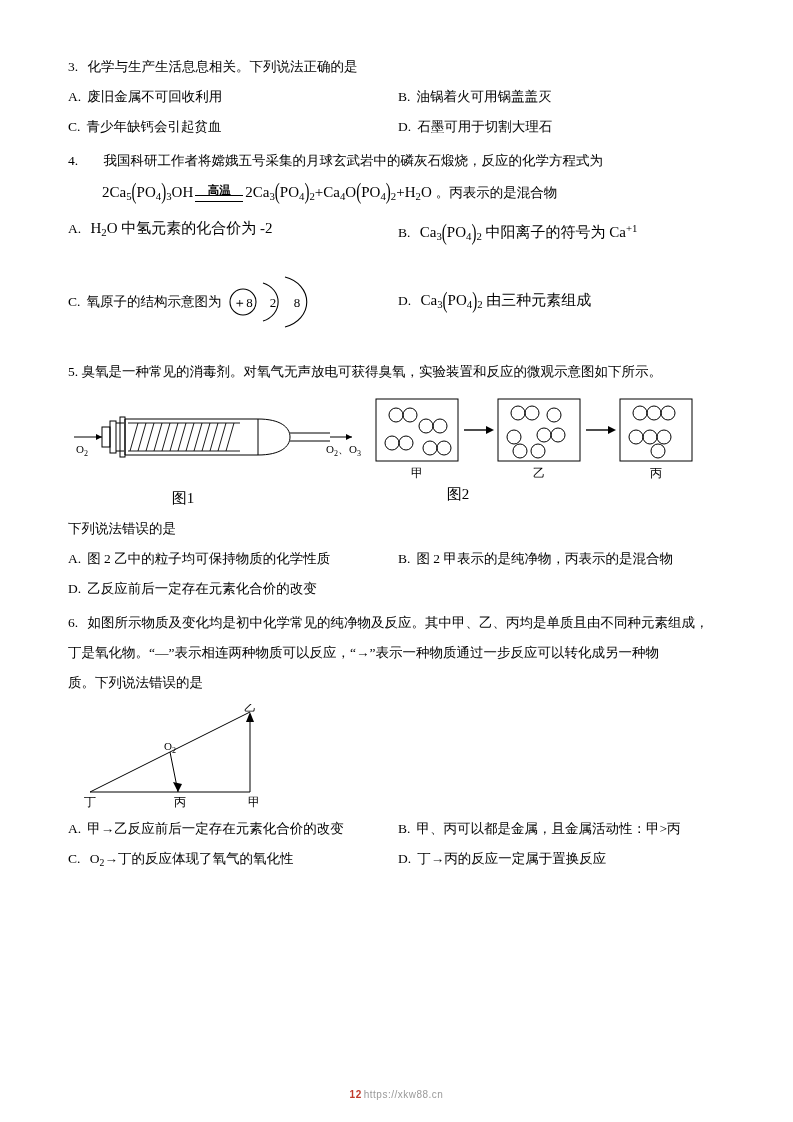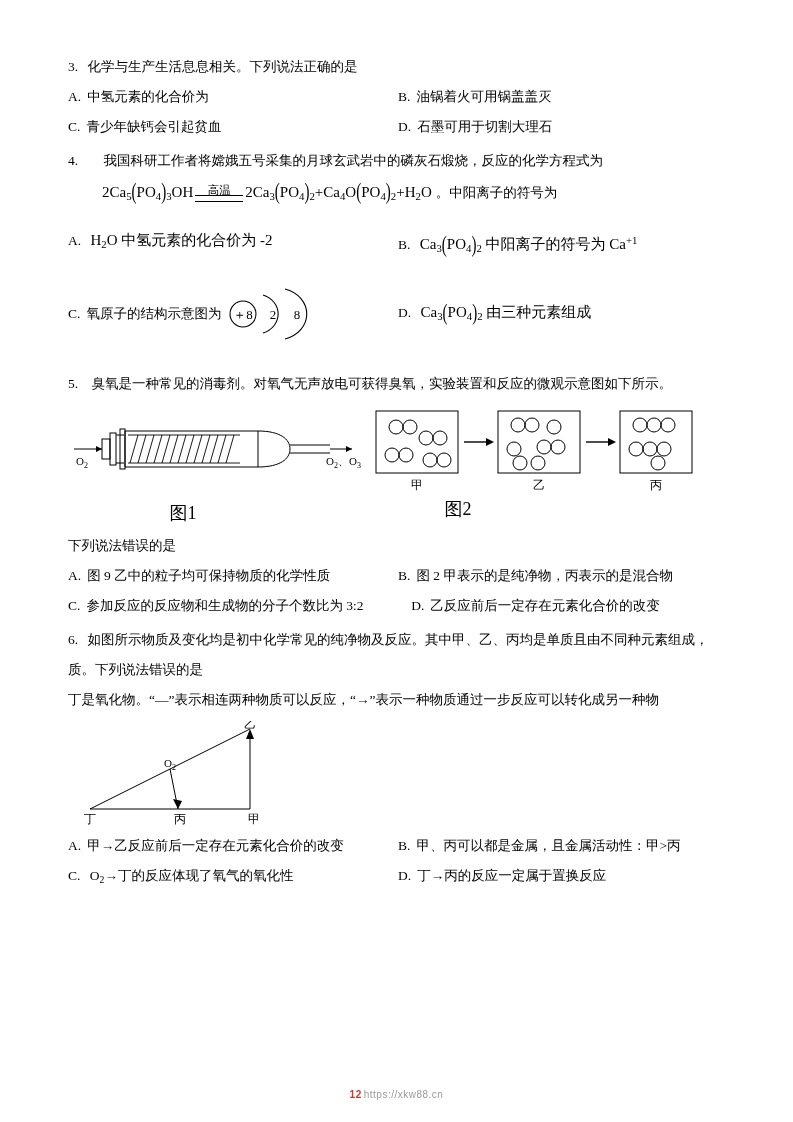--- a/index.html
+++ b/index.html
@@ -56,20 +56,21 @@
     display: flex;
     align-items: flex-end;
     font-size: 15px;
   }
   .arrowbox {
     display: inline-block;
     text-align: center;
     position: relative;
     margin: 0 2px;
     vertical-align: baseline;
+    font-weight: bold;
   }
   .arrowbox .cond {
     font-size: 11.5px;
     display: block;
     line-height: 12px;
     margin-bottom: -1px;
   }
   .arrowbox .dbl {
     display: block;
     width: 48px;
@@ -77,21 +78,21 @@
     border-top: 1px solid #000;
     border-bottom: 1px solid #000;
   }
   .paren-big {
     display: inline-block;
     transform: scaleY(1.5);
     transform-origin: center;
   }
   .fig-caption {
     text-align: center;
-    font-size: 18px;
+    font-size: 15px;
     margin-top: 2px;
   }
   .watermark {
     position: absolute;
     left: 0;
     right: 0;
     bottom: 22px;
     text-align: center;
     font-size: 10px;
     color: #9a9a9a;
@@ -115,21 +116,21 @@
 <div class="page">
   <div class="content">
 
     <div class="q">
       <div class="qline">
         <span>3.</span>
         <span style="margin-left:6px;">化学与生产生活息息相关。下列说法正确的是</span>
       </div>
       <div class="opts">
         <div class="opt-a">
-          <span class="opt-lbl">A.</span><span>中氢元素的化合价为</span>
+          <span class="opt-lbl">A.</span><span>废旧金属不可回收利用</span>
         </div>
         <div class="opt-b">
           <span class="opt-lbl">B.</span><span>油锅着火可用锅盖盖灭</span>
         </div>
       </div>
       <div class="opts">
         <div class="opt-a">
           <span class="opt-lbl">C.</span><span>青少年缺钙会引起贫血</span>
         </div>
         <div class="opt-b">
@@ -148,24 +149,24 @@
         <span class="formula">
           2Ca<sub>5</sub><span class="paren-big">(</span>PO<sub>4</sub><span class="paren-big">)</span><sub>3</sub>OH
         </span>
         <span class="arrowbox">
           <span class="cond">高温</span>
           <span class="dbl"></span>
         </span>
         <span class="formula">
           2Ca<sub>3</sub><span class="paren-big">(</span>PO<sub>4</sub><span class="paren-big">)</span><sub>2</sub>+Ca<sub>4</sub>O<span class="paren-big">(</span>PO<sub>4</sub><span class="paren-big">)</span><sub>2</sub>+H<sub>2</sub>O
         </span>
-        <span style="font-size:13.5px; margin-left:4px;">。中阳离子的符号为</span>
-      </div>
-
-      <div class="opts" style="margin-top:23px;">
+        <span style="font-size:13.5px; margin-left:4px;">。丙表示的是混合物</span>
+      </div>
+
+      <div class="opts" style="margin-top:11px;">
         <div class="opt-a">
           <span class="opt-lbl">A.</span>
           <span class="formula">H<sub>2</sub>O 中氢元素的化合价为 -2</span>
         </div>
         <div class="opt-b">
           <span class="opt-lbl">B.</span>
           <span class="formula">Ca<sub>3</sub><span class="paren-big">(</span>PO<sub>4</sub><span class="paren-big">)</span><sub>2</sub> 中阳离子的符号为 Ca<sup>+1</sup></span>
         </div>
       </div>
 
@@ -187,21 +188,21 @@
         <div class="opt-b">
           <span class="opt-lbl">D.</span>
           <span class="formula">Ca<sub>3</sub><span class="paren-big">(</span>PO<sub>4</sub><span class="paren-big">)</span><sub>2</sub> 由三种元素组成</span>
         </div>
       </div>
     </div>
 
     <div class="q" style="margin-top:26px;">
       <div class="qline">
         <span>5.</span>
-        <span style="margin-left:10px;">臭氧是一种常见的消毒剂。对氧气无声放电可获得臭氧，实验装置和反应的微观示意图如下所示。</span>
+        <span style="margin-left:0;">臭氧是一种常见的消毒剂。对氧气无声放电可获得臭氧，实验装置和反应的微观示意图如下所示。</span>
       </div>
 
       <div class="row-fig5">
         <div class="fig1">
           <svg width="300" height="90" viewBox="0 0 300 90">
 
             <line x1="6" y1="44" x2="34" y2="44" stroke="#000" stroke-width="1"></line>
             <polygon points="34,44 28,41 28,47" fill="#000"></polygon>
             <text x="8" y="60" font-size="11" font-family="Liberation Serif, serif">O<tspan font-size="8" dy="3">2</tspan></text>
 
@@ -284,43 +285,40 @@
             <text x="288" y="84" font-size="12" text-anchor="middle" font-family="Liberation Serif, serif">丙</text>
           </svg>
           <div class="fig-caption" style="width:180px; margin-top:-2px;">图2</div>
         </div>
       </div>
 
       <div class="sub-line" style="margin-top:6px;">下列说法错误的是</div>
 
       <div class="opts">
         <div class="opt-a">
-          <span class="opt-lbl">A.</span><span>图 9 乙中的粒子均可保持物质的化学性质</span>
+          <span class="opt-lbl">A.</span><span>图 2 乙中的粒子均可保持物质的化学性质</span>
         </div>
         <div class="opt-b">
           <span class="opt-lbl">B.</span><span>图 2 甲表示的是纯净物，丙表示的是混合物</span>
         </div>
       </div>
       <div class="opts">
-        <div class="opt-a" style="width:52%;">
-          <span class="opt-lbl">C.</span><span>参加反应的反应物和生成物的分子个数比为 3:2</span>
-        </div>
         <div class="opt-b" style="width:48%;">
           <span class="opt-lbl">D.</span><span>乙反应前后一定存在元素化合价的改变</span>
         </div>
       </div>
     </div>
 
     <div class="q" style="margin-top:4px;">
       <div class="qline">
         <span>6.</span>
         <span style="margin-left:6px;">如图所示物质及变化均是初中化学常见的纯净物及反应。其中甲、乙、丙均是单质且由不同种元素组成，</span>
       </div>
+      <div class="qline">丁是氧化物。“—”表示相连两种物质可以反应，“→”表示一种物质通过一步反应可以转化成另一种物</div>
       <div class="qline">质。下列说法错误的是</div>
-      <div class="qline">丁是氧化物。“—”表示相连两种物质可以反应，“→”表示一种物质通过一步反应可以转化成另一种物</div>
 
       <div class="q6fig" style="display:flex; justify-content:flex-start;">
         <svg width="320" height="110" viewBox="0 0 320 110" style="margin-left:10px;">
 
           <line x1="12" y1="88" x2="172" y2="8" stroke="#000" stroke-width="1"></line>
           <line x1="12" y1="88" x2="172" y2="88" stroke="#000" stroke-width="1"></line>
           <line x1="172" y1="88" x2="172" y2="16" stroke="#000" stroke-width="1"></line>
           <polygon points="172,8 168,18 176,18" fill="#000"></polygon>
 
           <line x1="100" y1="88" x2="92" y2="48" stroke="#000" stroke-width="1"></line>

